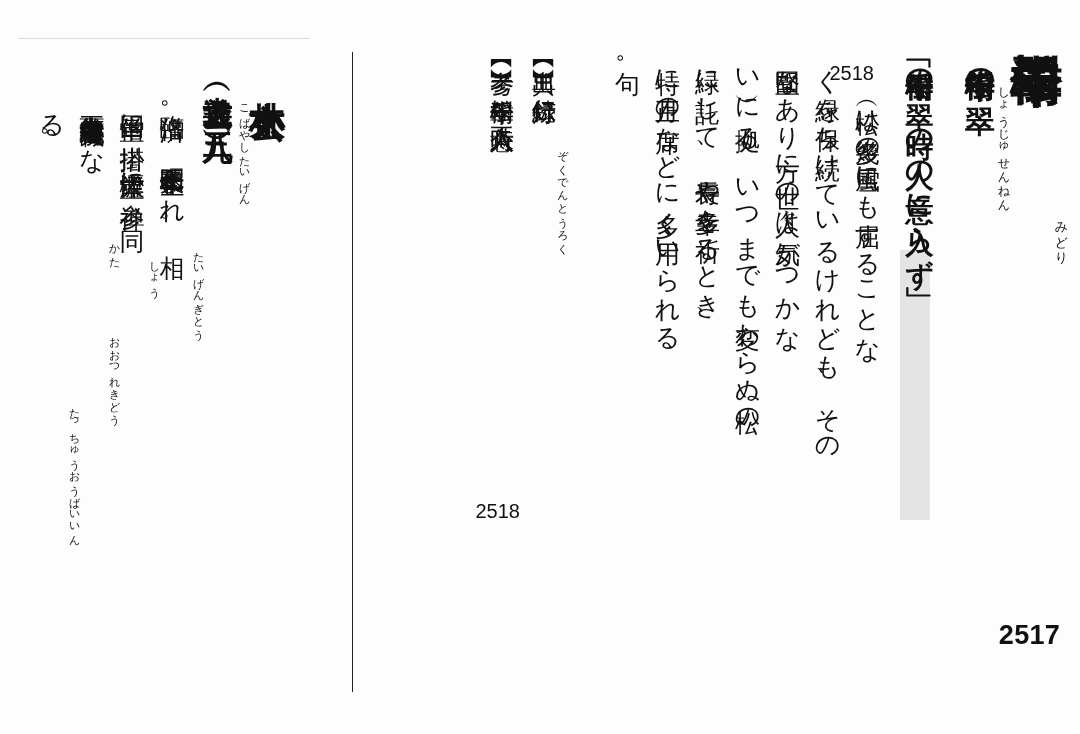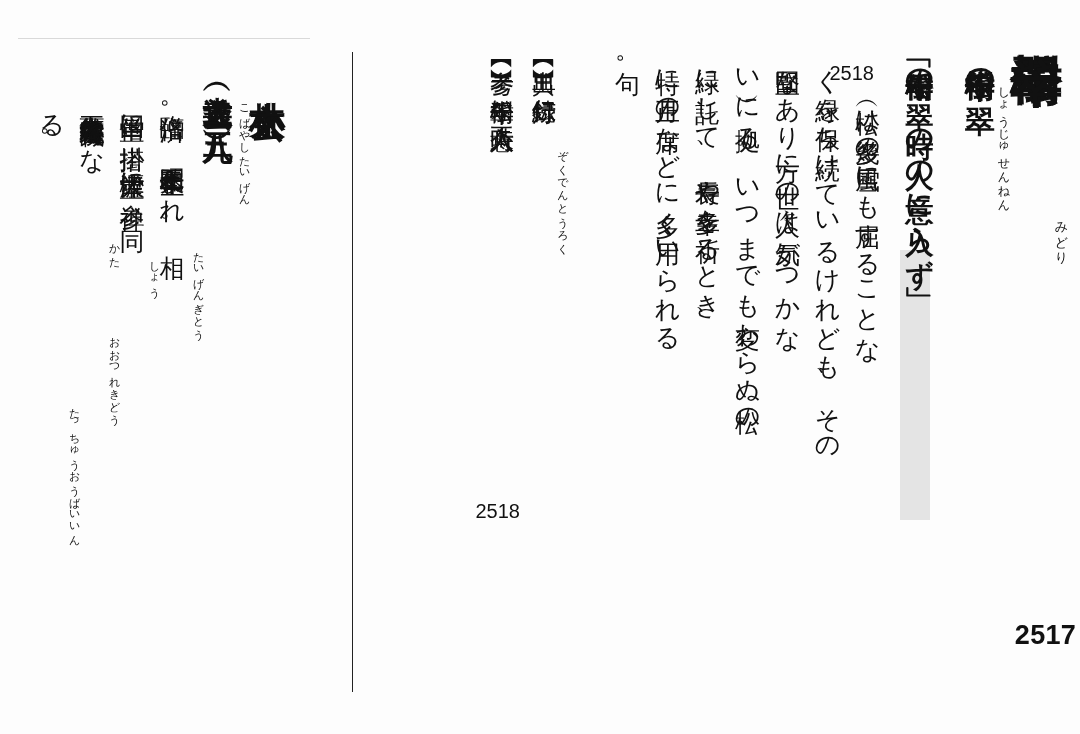--- a/index.html
+++ b/index.html
@@ -79,21 +79,21 @@
   .reading-ruby {
     position: absolute;
     right: 70px;
     top: 78px;
     font-size: 12px;
     letter-spacing: 0.04em;
   }
 
   .page-number {
     position: absolute;
-    right: 4px;
+    right: 20px;
     top: 620px;
     font-size: 27px;
     font-weight: 700;
     font-family: "Liberation Sans", sans-serif;
     letter-spacing: 0.01em;
   }
 
   
   .quote-line {
     position: absolute;

